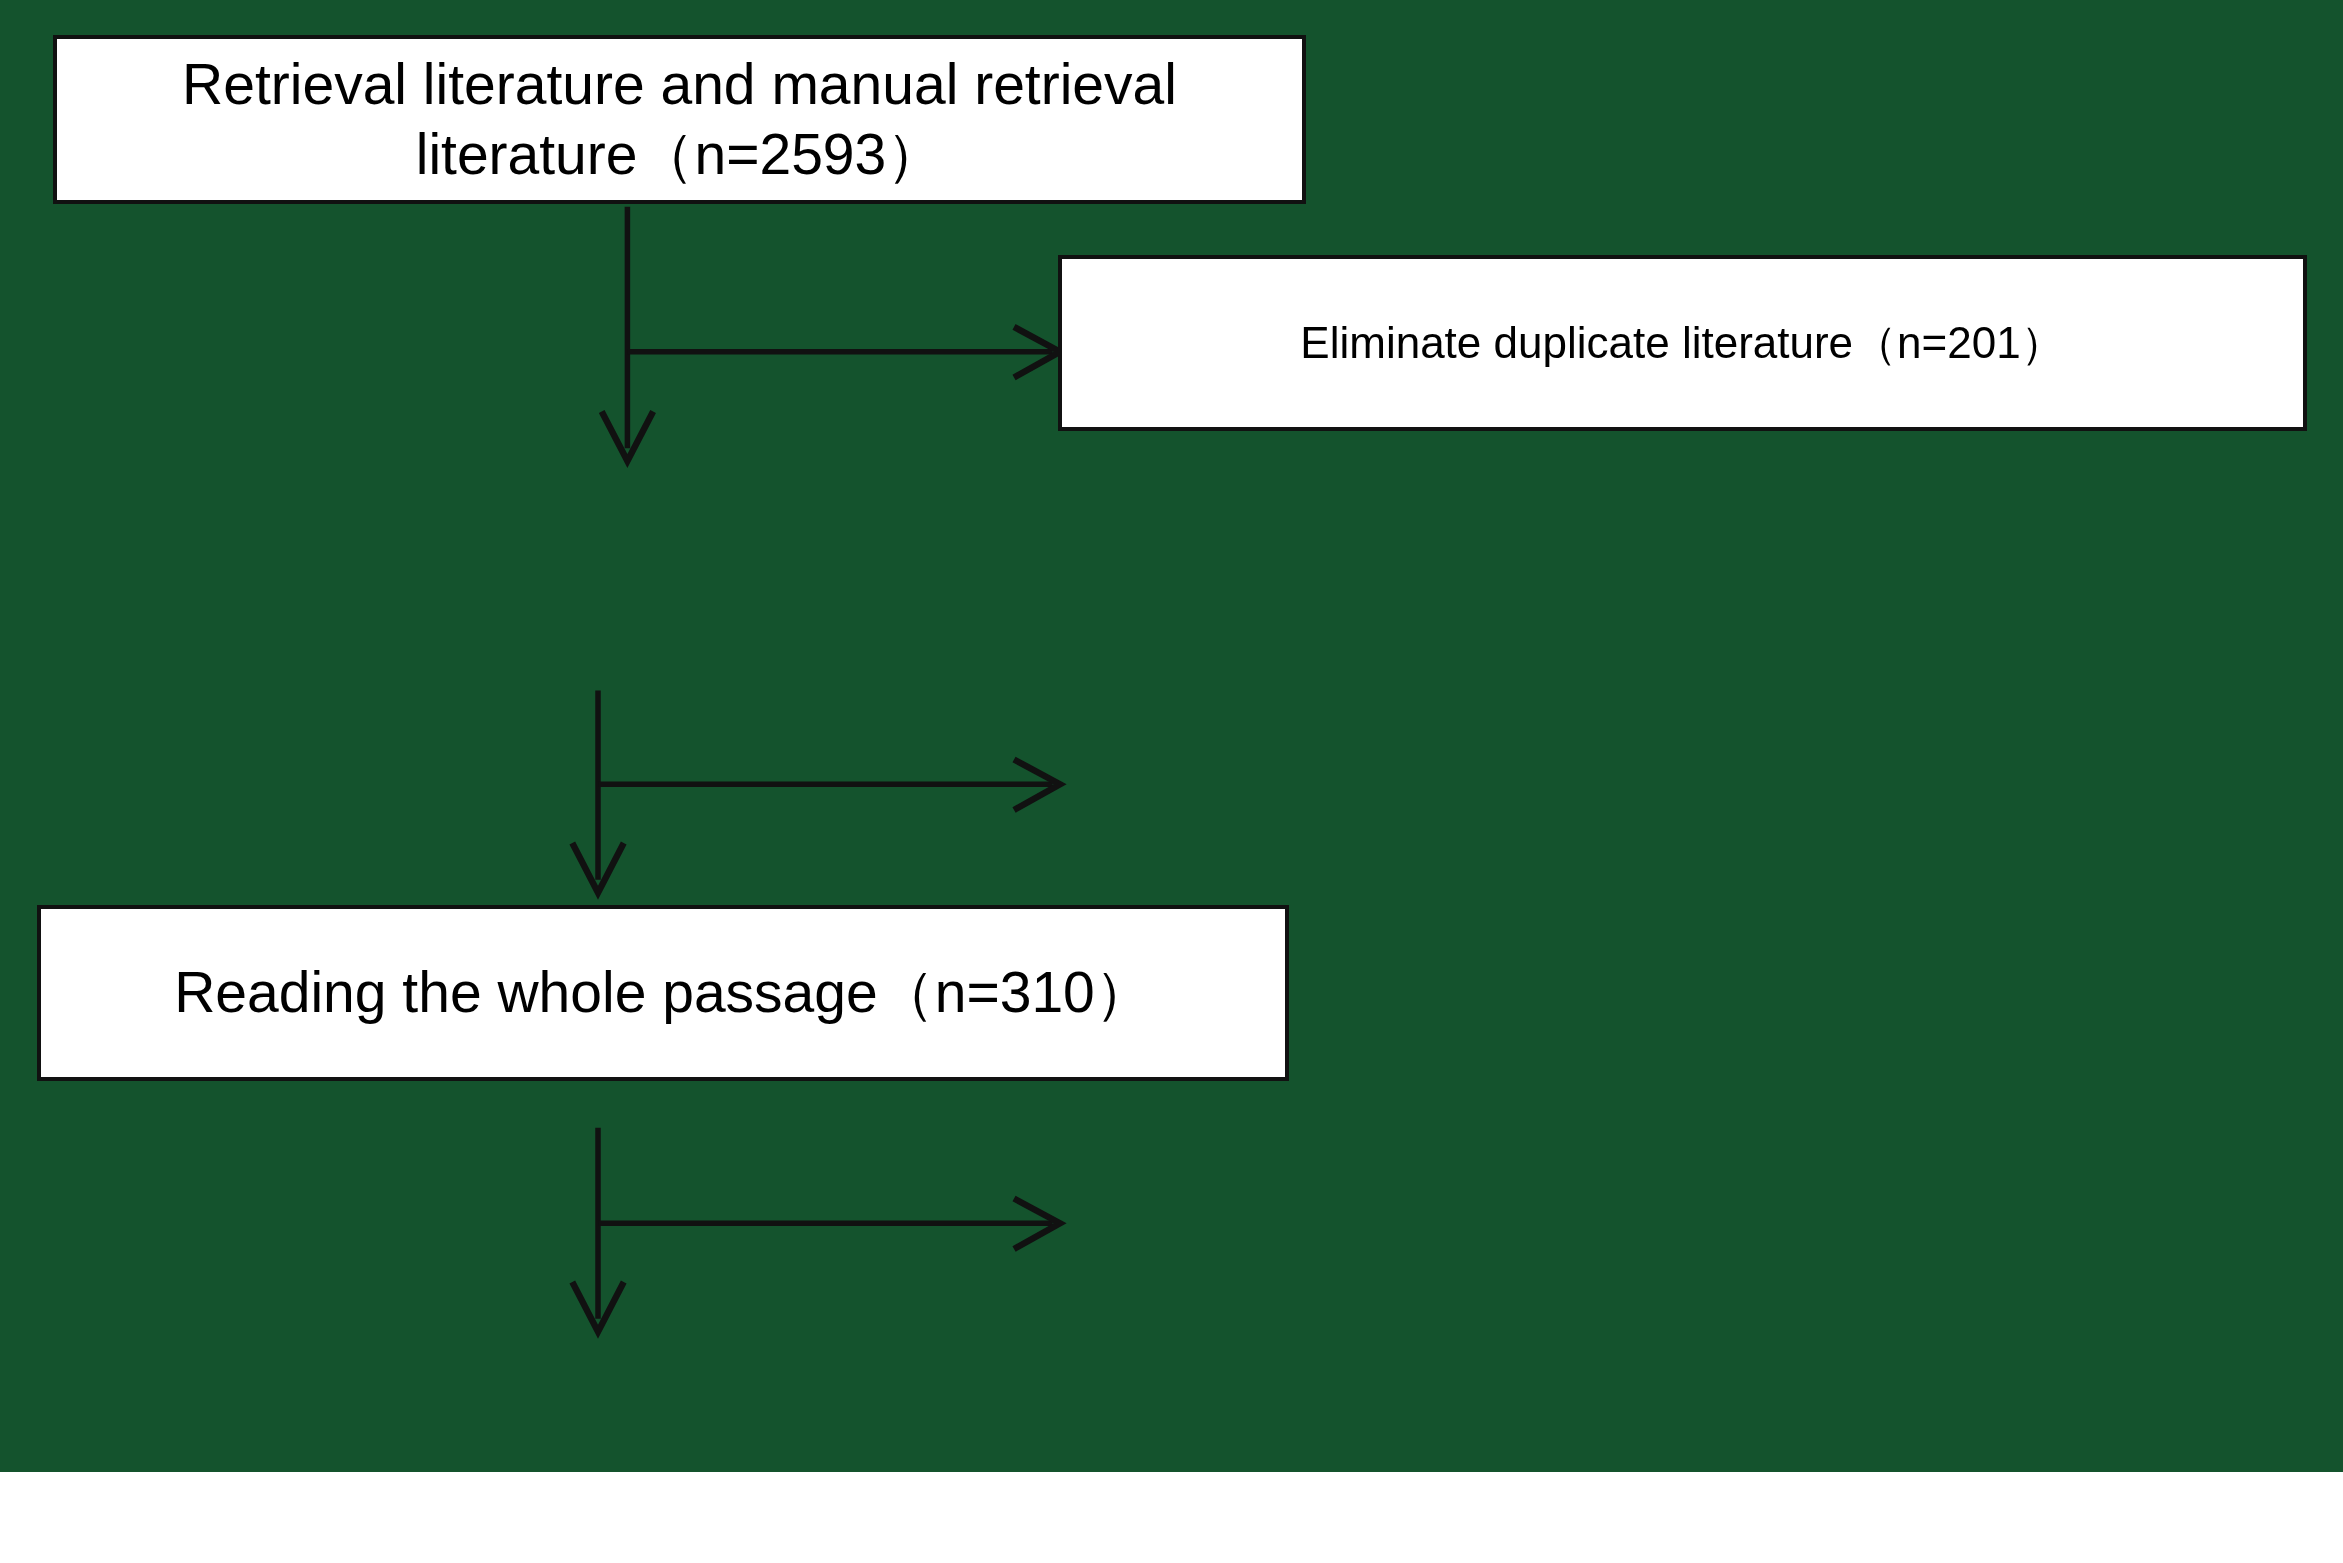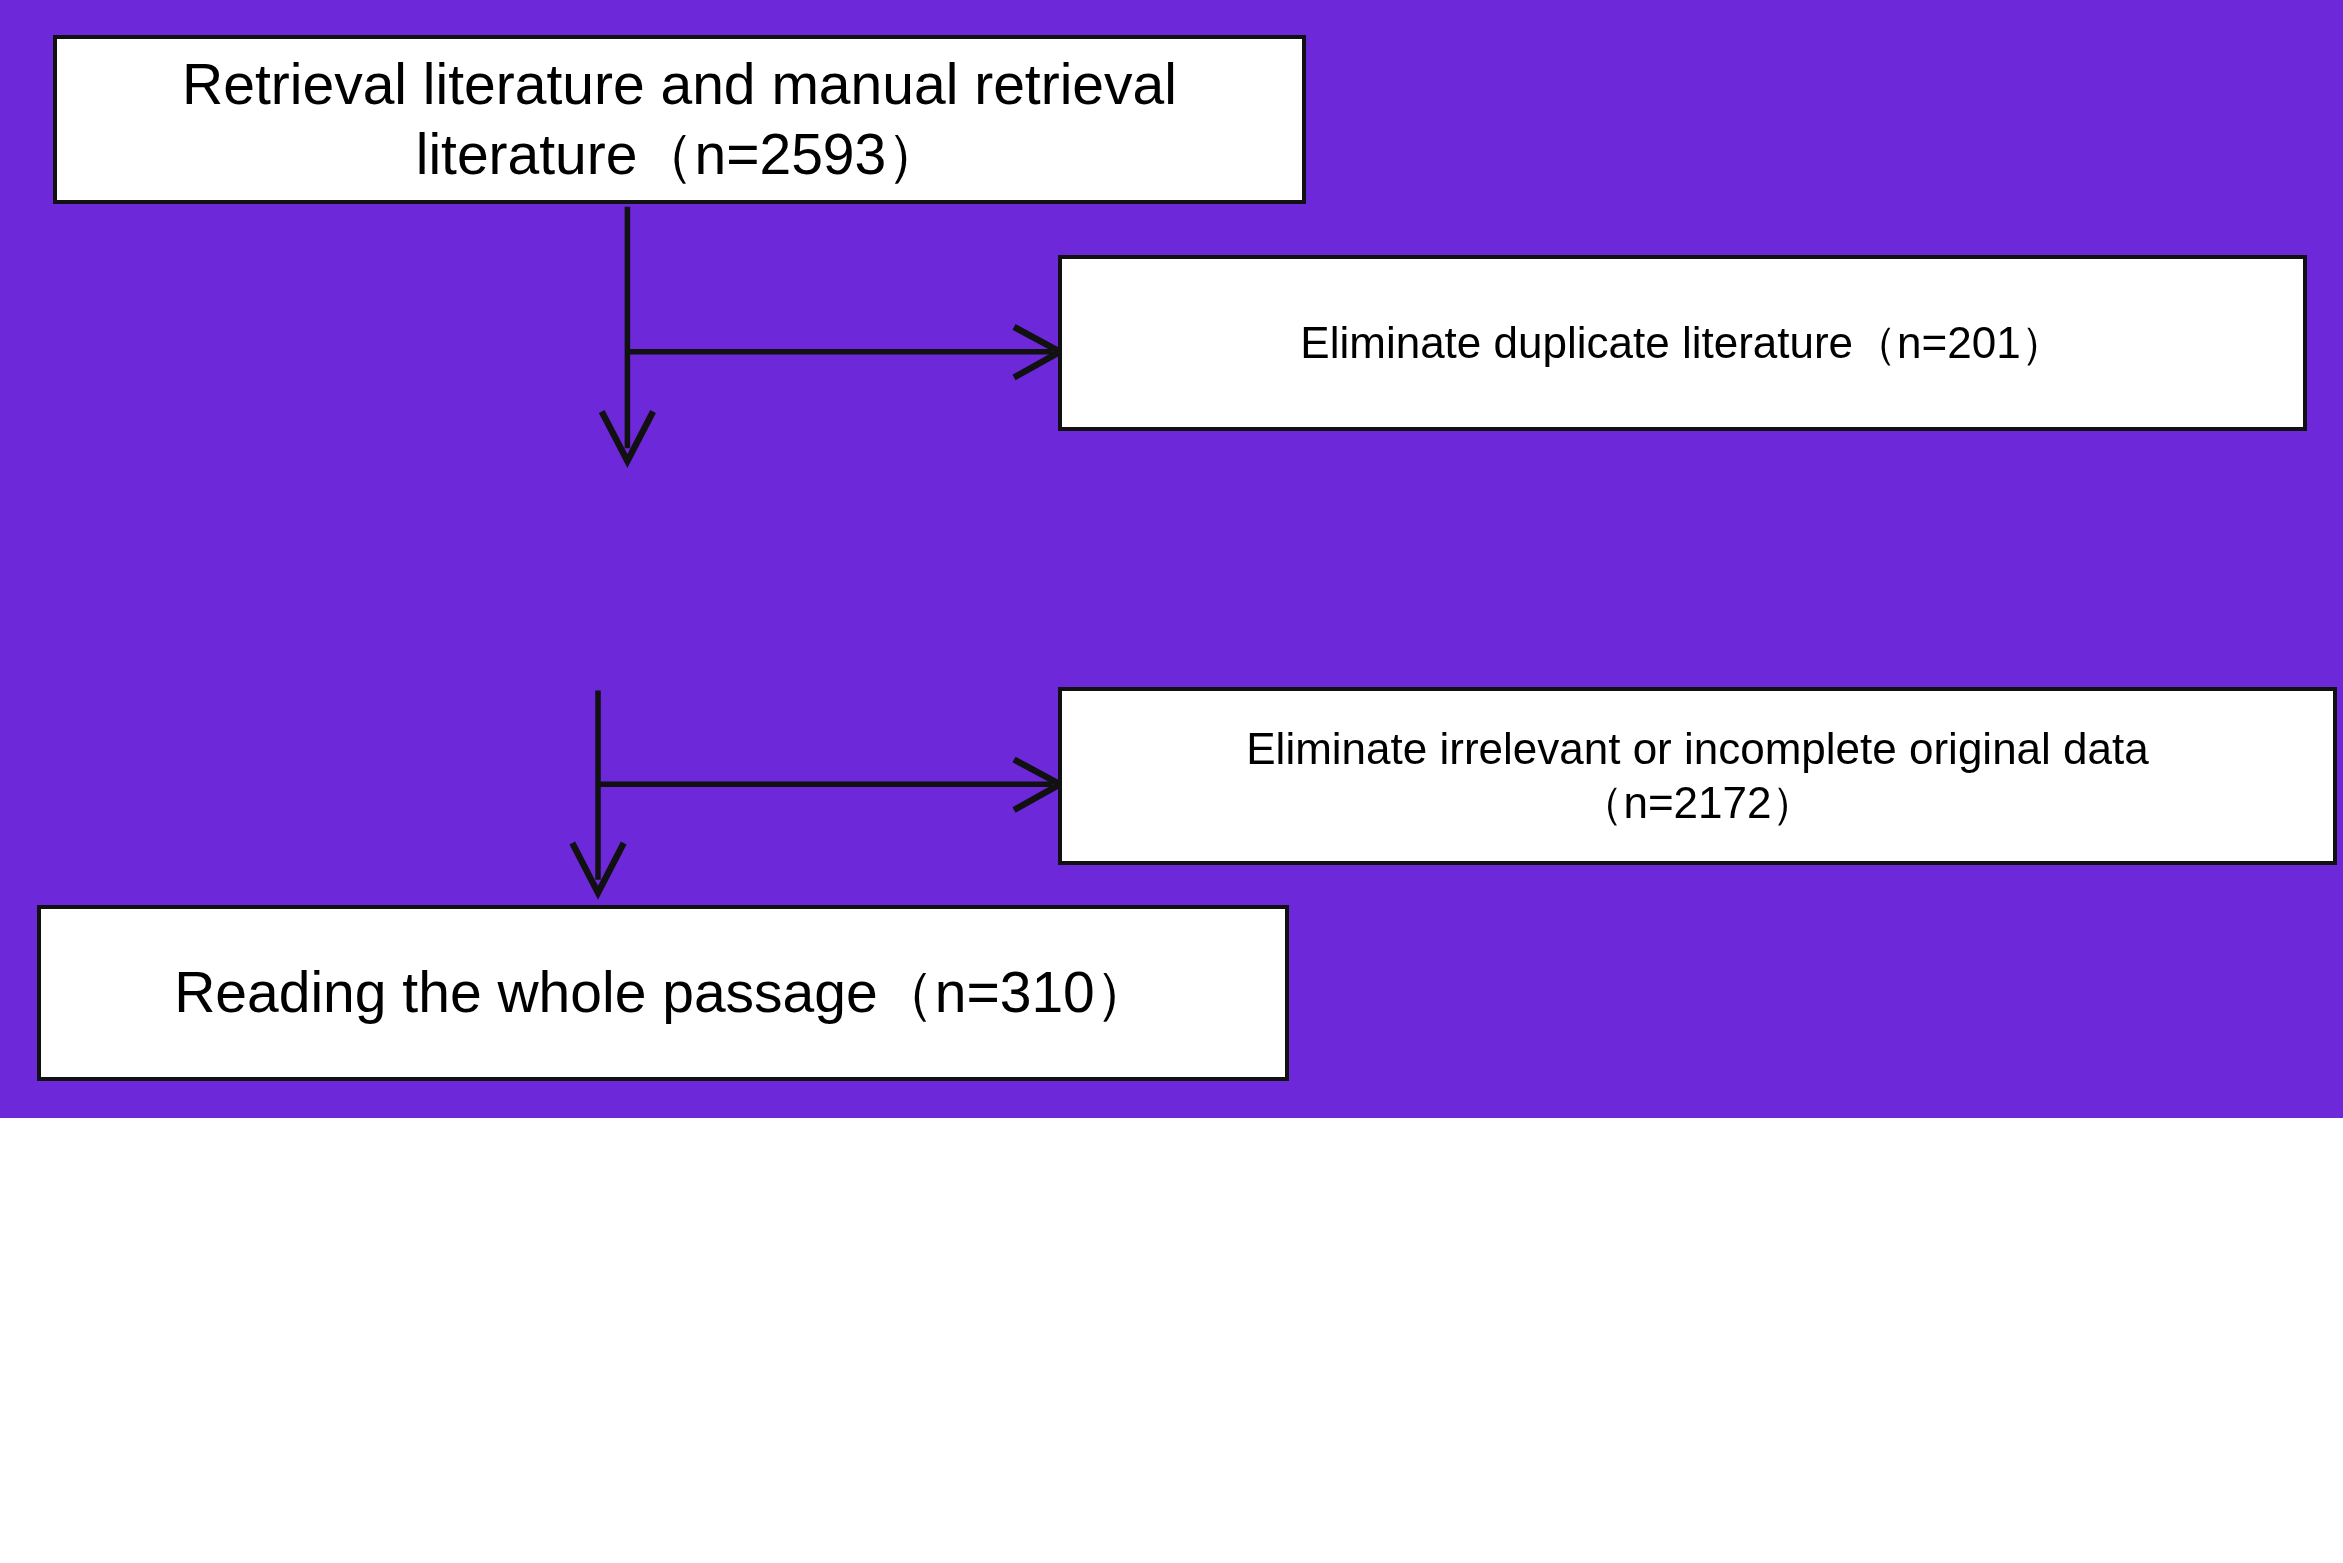--- a/index.html
+++ b/index.html
@@ -8,22 +8,22 @@
     padding: 0;
     background: #ffffff;
   }
   body {
     font-family: "Liberation Sans", sans-serif;
     color: #000000;
   }
   #flow-root {
     position: relative;
     width: 2344px;
-    height: 1118px;
-    background: #6d28d9;
+    height: 1472px;
+    background: #14532d;
     overflow: hidden;
   }
   .node {
     position: absolute;
     box-sizing: border-box;
     border: 4.6px solid #111111;
     background: #ffffff;
     display: flex;
     align-items: center;
     justify-content: center;
@@ -116,24 +116,20 @@
   <div class="node" id="node-retrieval">
     <span class="node-text">Retrieval literature and manual retrieval
 literature（n=2593）</span>
   </div>
 
   <div class="node" id="node-excl-dup">
     <span class="node-text">Eliminate duplicate literature（n=201）</span>
   </div>
 
 
-  <div class="node" id="node-excl-irrel">
-    <span class="node-text">Eliminate irrelevant or incomplete original data
-（n=2172）</span>
-  </div>
 
   <div class="node" id="node-whole-pass">
     <span class="node-text">Reading the whole passage（n=310）</span>
   </div>
 
 
 
 </div>
 
 

